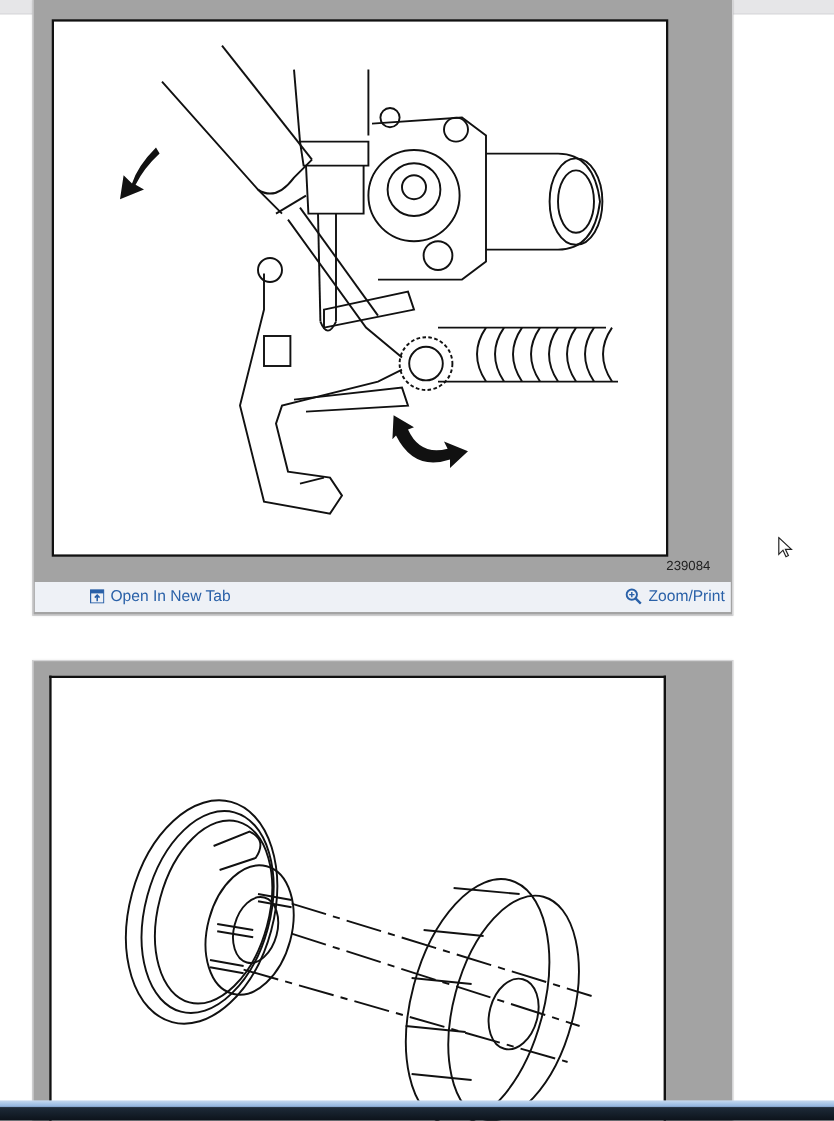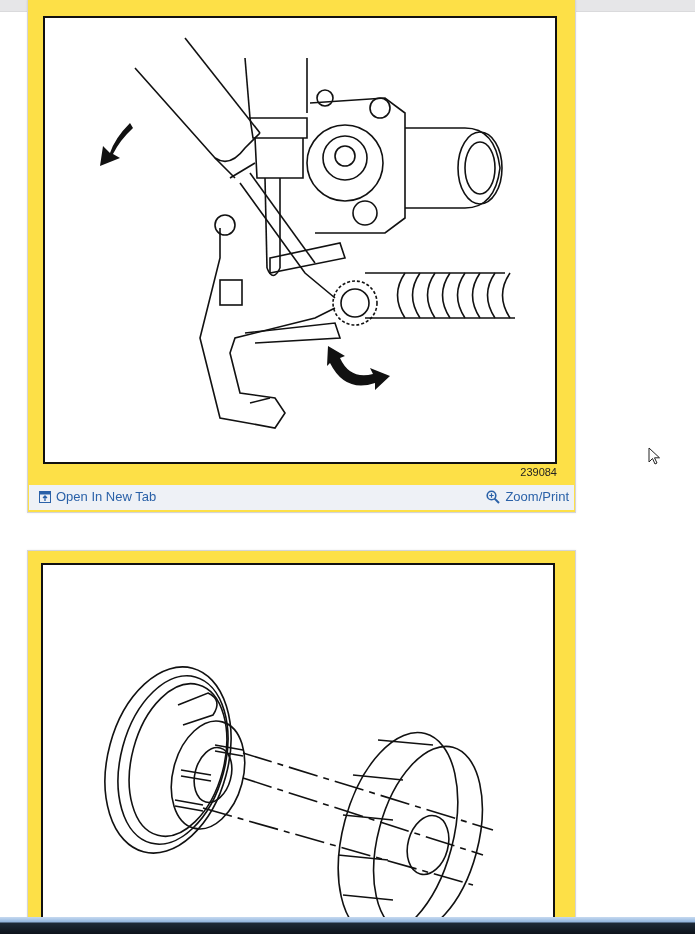--- a/index.html
+++ b/index.html
@@ -1,26 +1,26 @@
 <!DOCTYPE html>
 <html><head>
 <meta charset="utf-8">
 <style>
   html,body{margin:0;padding:0;}
   body{width:695px;height:934px;background:#ffffff;position:relative;overflow:hidden;font-family:"Liberation Sans",sans-serif;}
   .topbar{position:absolute;left:0;top:0;width:695px;height:11px;background:#e6e6e8;border-bottom:1px solid #dadadc;}
-  .card{position:absolute;left:27px;width:547px;background:#fde047;border:1px solid #d4d4d6;box-shadow:0 0 2px rgba(0,0,0,0.08);}
+  .card{position:absolute;left:27px;width:547px;background:#a3a3a3;border:1px solid #d4d4d6;box-shadow:0 0 2px rgba(0,0,0,0.08);padding-left:35px;}
   .card1{top:0;height:512px;border-top:none;}
   .card2{top:550px;height:384px;}
   .figure{position:absolute;background:#fff;border:2px solid #111;}
   .card1 .figure{left:15px;top:16px;width:510px;height:444px;}
   .card2 .figure{left:13px;top:12px;width:510px;height:380px;border-bottom:none;}
   .fig-code{position:absolute;right:18px;top:466px;font-size:11px;color:#222;}
   .actions{position:absolute;left:1px;right:1px;top:485px;height:25px;background:#eef1f6;}
-  .act{position:absolute;top:4px;font-size:13px;color:#2a61a8;display:flex;align-items:center;gap:5px;cursor:pointer;}
+  .act{position:absolute;top:4px;font-size:13px;color:#2a61a8;display:flex;align-items:center;gap:5px;cursor:pointer;margin-left:36px;}
   .act.left{left:10px;}
   .act.right{right:5px;align-items:center;}
   .taskbar{position:absolute;left:0;top:917px;width:695px;height:17px;background:linear-gradient(#c7daf0 0,#a6c4e6 3px,#92b4de 5px,#1d2a38 6px,#0c121a 100%);}
   .cursor{position:absolute;left:648px;top:447px;}
   svg{display:block;}
 </style>
 </head>
 <body>
 
 <div class="topbar"></div>

